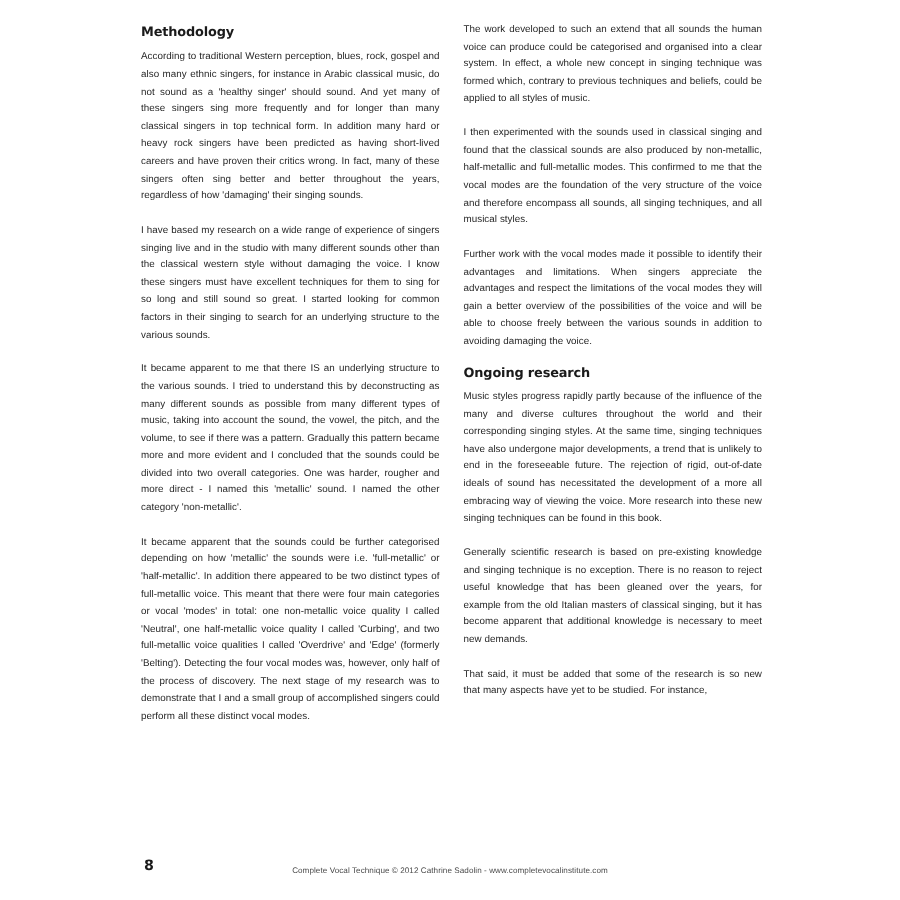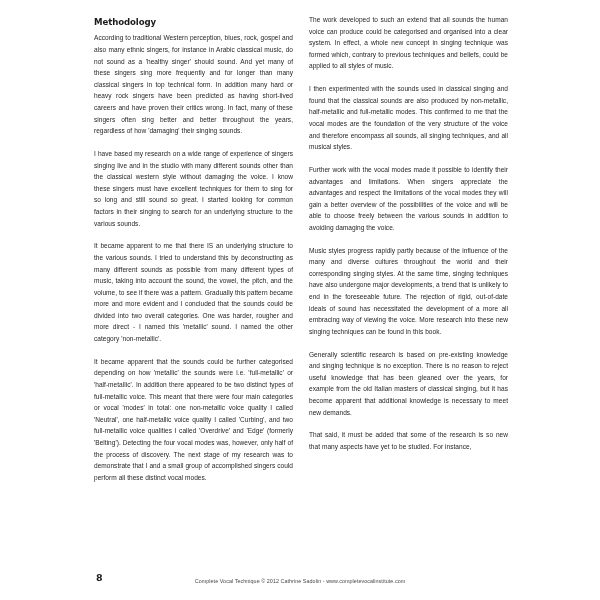--- a/index.html
+++ b/index.html
@@ -102,20 +102,21 @@
       <p class="body-par">According to traditional Western perception, blues, rock, gospel and also many ethnic singers, for instance in Arabic classical music, do not sound as a 'healthy singer' should sound. And yet many of these singers sing more frequently and for longer than many classical singers in top technical form. In addition many hard or heavy rock singers have been predicted as having short-lived careers and have proven their critics wrong. In fact, many of these singers often sing better and better throughout the years, regardless of how 'damaging' their singing sounds.</p>
       <p class="body-par">I have based my research on a wide range of experience of singers singing live and in the studio with many different sounds other than the classical western style without damaging the voice. I know these singers must have excellent techniques for them to sing for so long and still sound so great. I started looking for common factors in their singing to search for an underlying structure to the various sounds.</p>
       <p class="body-par">It became apparent to me that there IS an underlying structure to the various sounds. I tried to understand this by deconstructing as many different sounds as possible from many different types of music, taking into account the sound, the vowel, the pitch, and the volume, to see if there was a pattern. Gradually this pattern became more and more evident and I concluded that the sounds could be divided into two overall categories. One was harder, rougher and more direct - I named this 'metallic' sound. I named the other  category 'non-metallic'.</p>
       <p class="body-par">It became apparent that the sounds could be further categorised depending on how 'metallic' the sounds were i.e. 'full-metallic' or 'half-metallic'. In addition there appeared to be two distinct types of full-metallic voice. This meant that there were four main categories or vocal 'modes' in total: one non-metallic voice quality I called 'Neutral', one half-metallic voice quality I called 'Curbing', and two full-metallic voice qualities I called 'Overdrive' and 'Edge' (formerly 'Belting'). Detecting the four vocal modes was, however, only half of the process of discovery. The next stage of my research was to demonstrate that I and a small group of accomplished singers could perform all these distinct vocal modes.</p>
     </div>
 
     <div class="col col-right">
       <p class="body-par">The work developed to such an extend that all sounds the human voice can produce could be categorised and organised into a clear system. In effect, a whole new concept in singing technique was formed which, contrary to previous techniques and beliefs, could be applied to all styles of music.</p>
       <p class="body-par">I then experimented with the sounds used in classical singing and found that the classical sounds are also produced by non-metallic, half-metallic and full-metallic modes. This confirmed to me that the vocal modes are the foundation of the very structure of the voice and therefore encompass all sounds, all singing techniques, and all musical styles.</p>
       <p class="body-par">Further work with the vocal modes made it possible to identify their advantages and limitations. When singers appreciate the advantages and respect the limitations of the vocal modes they will gain a better overview of the possibilities of the voice and will be able to choose freely between the various sounds in addition to avoiding damaging the voice.</p>
+      <h2 class="section-heading">Ongoing research</h2>
       <p class="body-par">Music styles progress rapidly partly because of the influence of the many and diverse cultures throughout the world and their corresponding singing styles. At the same time, singing techniques have also undergone major developments, a trend that is unlikely to end in the foreseeable future. The rejection of rigid, out-of-date ideals of sound has necessitated the development of a more all embracing way of viewing the voice. More research into these new singing techniques can be found in this book.</p>
       <p class="body-par">Generally scientific research is based on pre-existing knowledge and singing technique is no exception. There is no reason to reject useful knowledge that has been gleaned over the years, for example from the old Italian masters of classical singing, but it has become apparent that additional knowledge is necessary to meet new demands.</p>
       <p class="body-par">That said, it must be added that some of the research is so new that many aspects have yet to be studied. For instance,</p>
     </div>
 
   </div>
 
   <div class="footer">
     <div class="page-number">8</div>
     <div class="footer-credit">Complete Vocal Technique © 2012 Cathrine Sadolin - www.completevocalinstitute.com</div>

